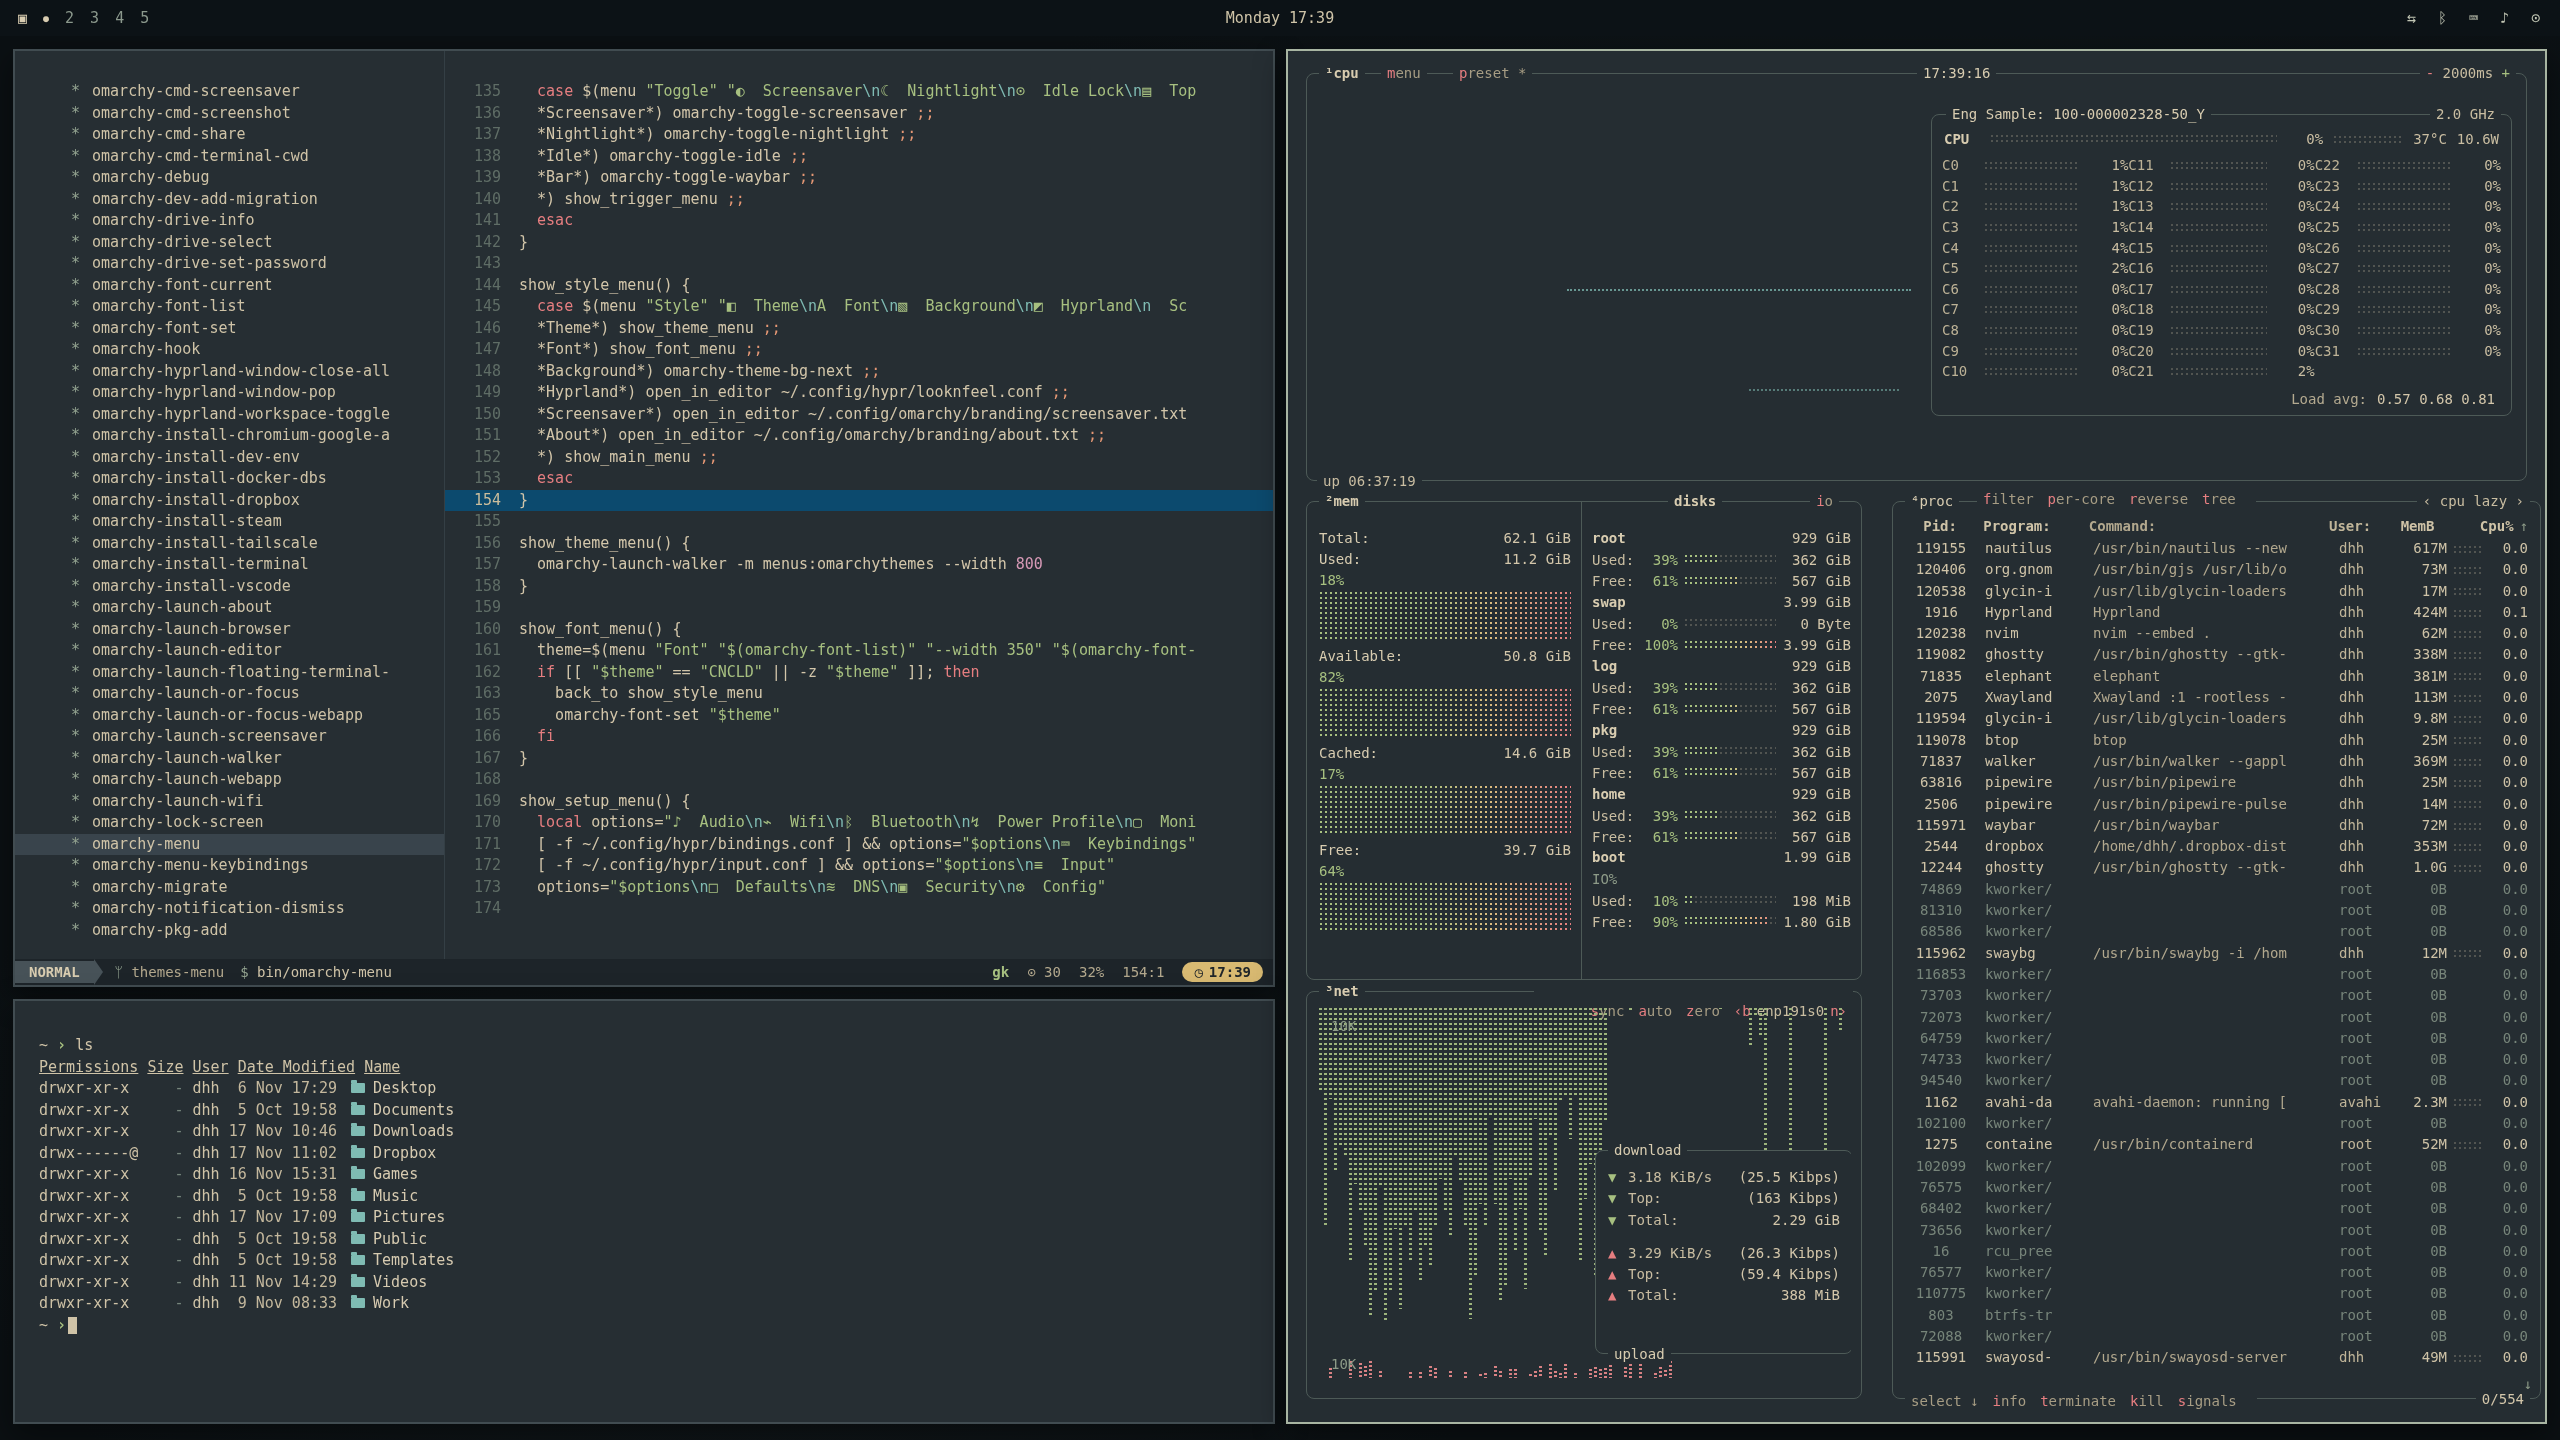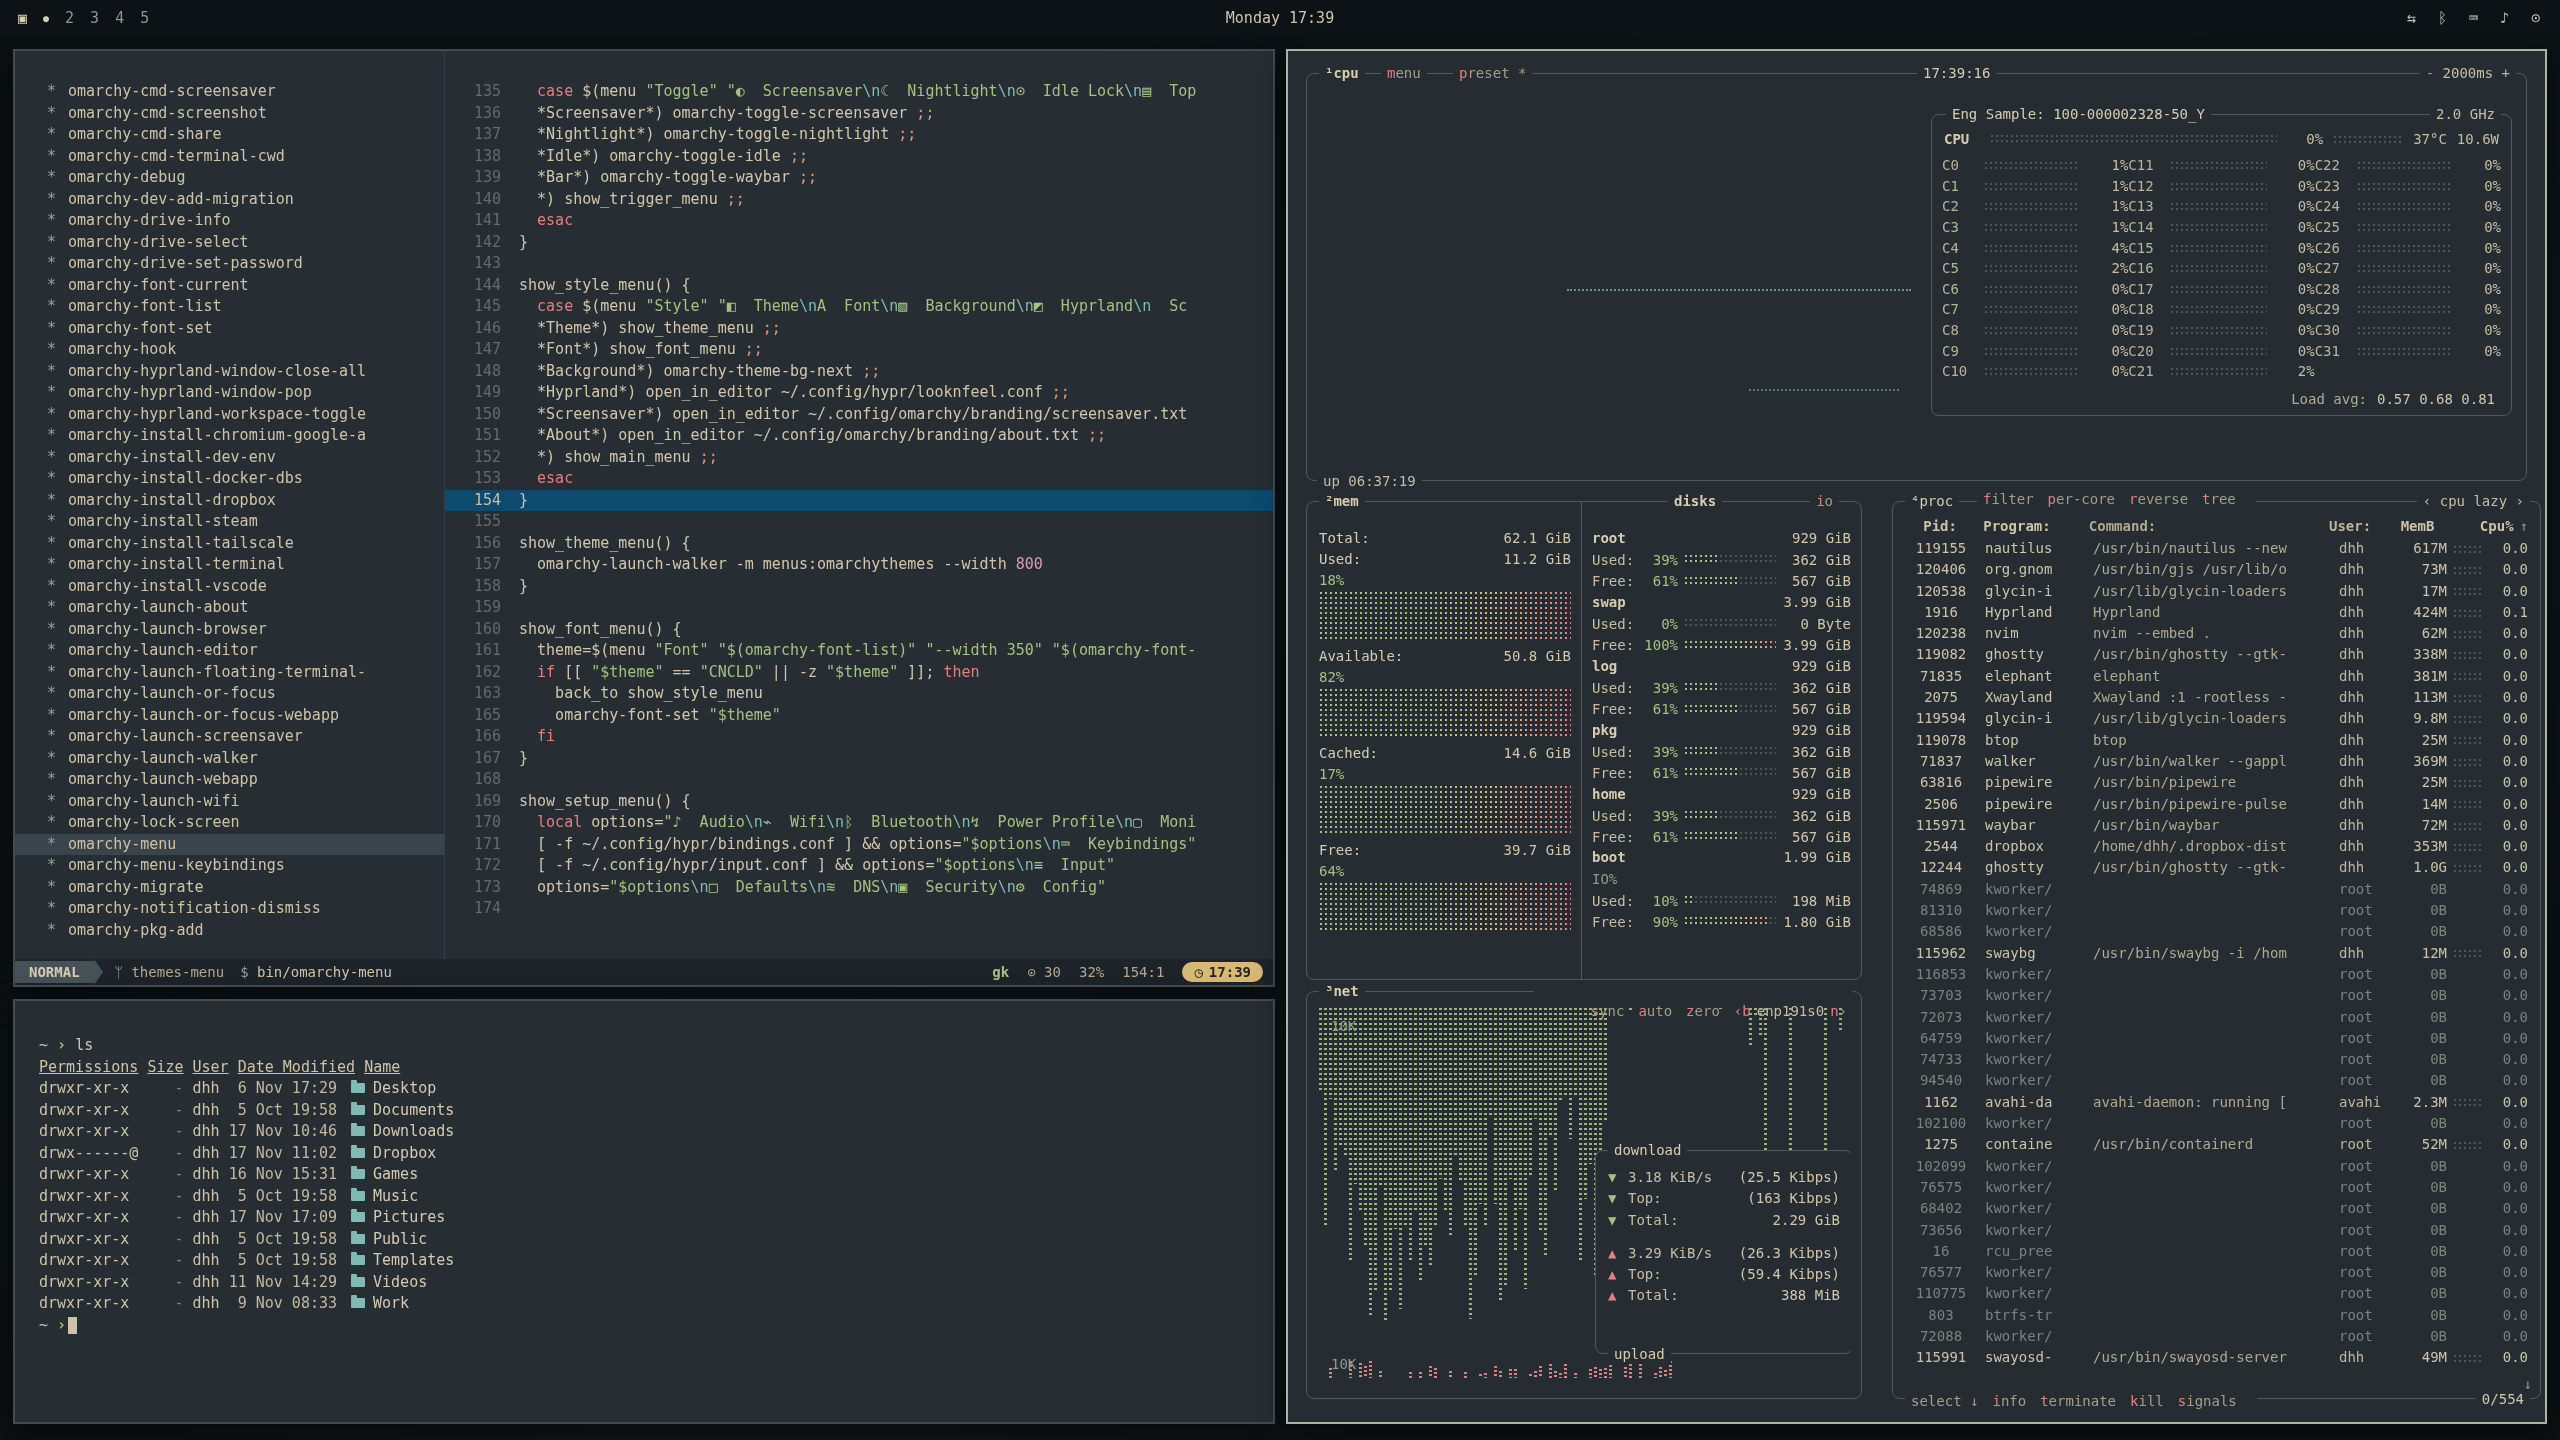--- a/index.html
+++ b/index.html
@@ -21,21 +21,21 @@
   .ws-dot{font-size:10px;color:#d8ccb0}
   .ws{color:#8b988c;cursor:default}
   .tb-clock{position:absolute;left:50%;transform:translateX(-50%);color:#cfc4a8}
   .tb-tray{margin-left:auto;display:flex;align-items:center;gap:22px;padding-right:20px;color:#c2c6b4}
   
   .win{position:absolute;background:var(--winbg);border:2px solid var(--bord);border-radius:0;box-shadow:0 10px 30px rgba(0,0,0,.45)}
   
   .editor{left:13px;top:49px;width:1262px;height:938px;overflow:hidden}
   .ed-body{display:flex;height:calc(100% - 26px);overflow:hidden}
   .filetree{width:430px;border-right:1px solid #343f45;padding-top:30px;overflow:hidden}
-  .ftr{height:21.5px;line-height:21.5px;font-size:15px;white-space:pre;padding-left:32px;overflow:hidden}
+  .ftr{height:21.5px;line-height:21.5px;font-size:15px;white-space:pre;padding-left:56px;overflow:hidden}
   .ftr.sel{background:var(--sel)}
   .ftb{color:#93a390;margin-right:12px}
   .ftn{color:#cfc3a7}
   .codepane{flex:1;padding-top:30px;overflow:hidden}
   .cl{height:21.5px;line-height:21.5px;font-size:15px;white-space:pre;overflow:hidden}
   .cl.cur{background:#0c4a6e}
   .ln{display:inline-block;width:56px;text-align:right;margin-right:18px;color:var(--gutter)}
   .cl.cur .ln{color:#cbbd9c}
   .tok-d{color:var(--fg)} .tok-k{color:var(--red)} .tok-s{color:var(--green)}
   .tok-e{color:var(--blue)} .tok-o{color:var(--orange)} .tok-n{color:var(--purple)}

